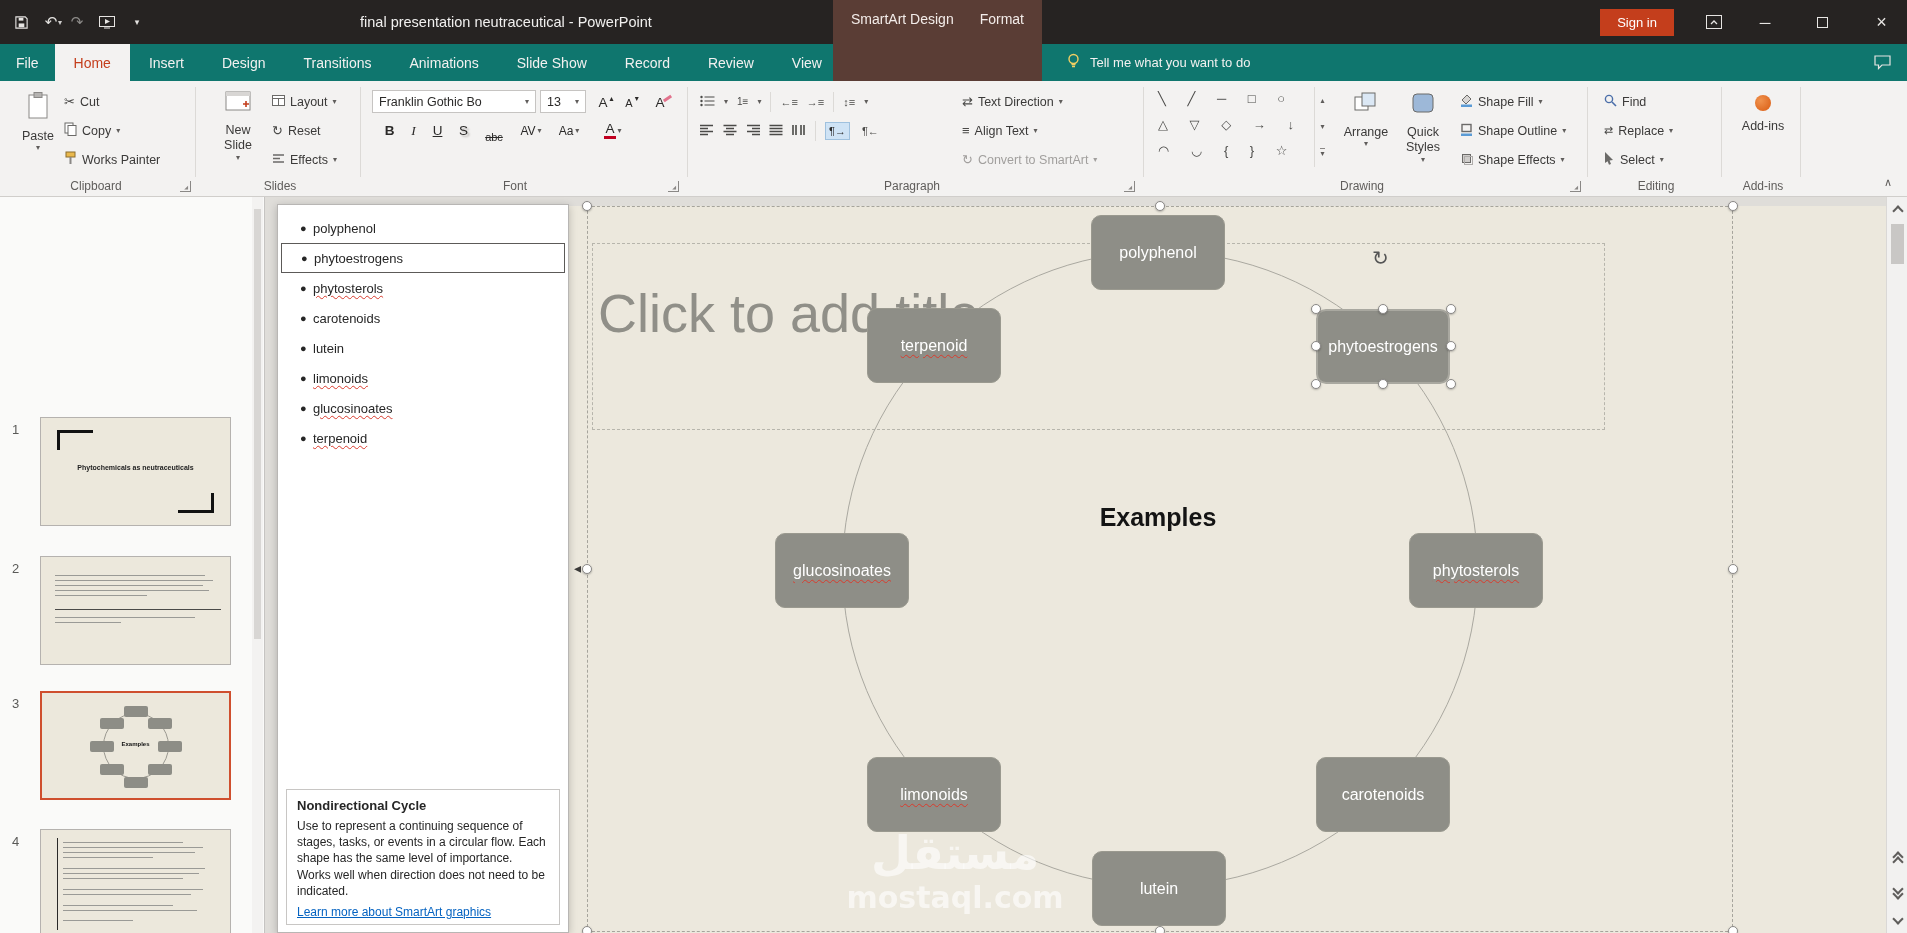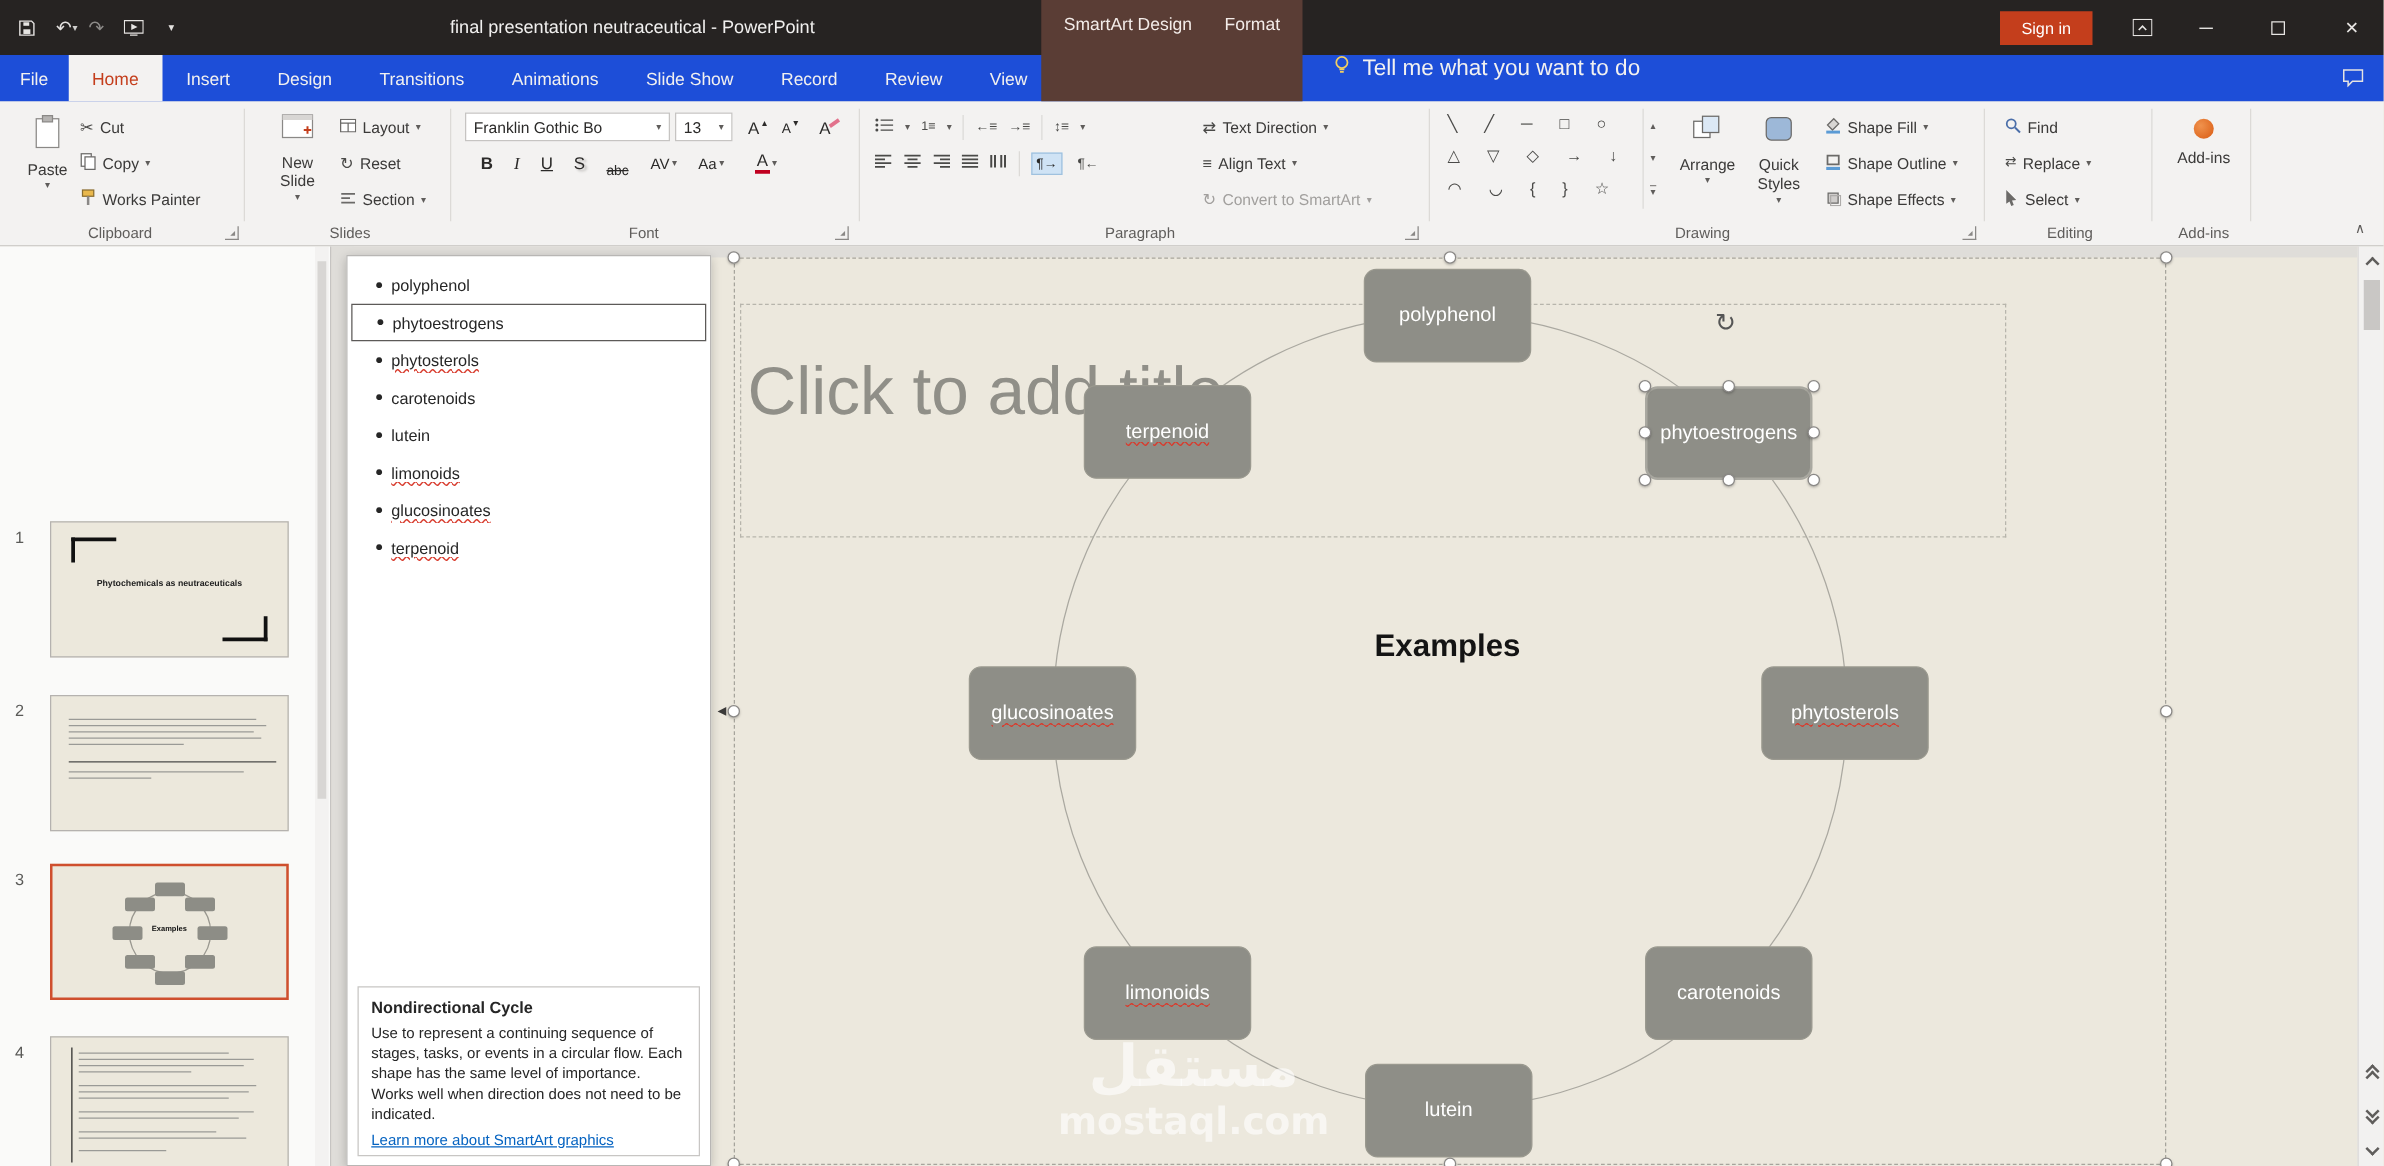--- a/index.html
+++ b/index.html
@@ -16,24 +16,24 @@
   .ctx-title { height:44px; display:flex; align-items:center; justify-content:center; color:#e9ddd8; font-size:13px; }
   .ctx-tabs { height:37px; display:flex; align-items:center; justify-content:center; gap:0; }
   .ctx-tab { color:#f3ece9; font-size:14px; padding:0 13px; height:37px; display:flex; align-items:center; }
   .signin { position:absolute; left:1600px; top:9px; width:74px; height:27px; background:#c43e1c; color:#fff;
             font-size:13px; display:flex; align-items:center; justify-content:center; }
   .ribdisp { position:absolute; left:1694px; top:0; width:40px; height:44px; display:flex; align-items:center; justify-content:center; }
   .win-btn { position:absolute; top:0; height:44px; width:46px; display:flex; align-items:center; justify-content:center; color:#e8e6e4; font-size:15px; }
   .restore-box { width:11px; height:11px; border:1px solid #e8e6e4; }
 
   
-  .tabrow { position:absolute; left:0; top:44px; width:1907px; height:37px; background:#1d4ed8; z-index:60; display:flex; align-items:stretch; }
+  .tabrow { position:absolute; left:0; top:44px; width:1907px; height:37px; background:#0f766e; z-index:60; display:flex; align-items:stretch; }
   .tab { height:37px; display:flex; align-items:center; padding:0 19px; color:#f2f1f0; font-size:14px; }
   .tab.active { background:#f3f2f1; color:#c43e1c; }
-  .tellme { position:absolute; left:1052px; top:44px; height:37px; display:flex; align-items:flex-start; gap:9px; color:#f2f1f0; font-size:18px; z-index:66; padding-left:14px; }
+  .tellme { position:absolute; left:1052px; top:44px; height:37px; display:flex; align-items:center; gap:9px; color:#f2f1f0; font-size:13px; z-index:66; padding-left:14px; }
   .comment-ic { position:absolute; left:1862px; top:44px; width:40px; height:37px; display:flex; align-items:center; justify-content:center; z-index:66; }
 
   
   .ribbon { position:absolute; left:0; top:81px; width:1907px; height:116px; background:#f3f2f1; border-bottom:1px solid #d0cecb; z-index:55; }
   .vsep { position:absolute; top:6px; height:90px; width:1px; background:#dcdad7; }
   .grp-label { position:absolute; top:98px; font-size:12px; color:#5f5d5b; transform:translateX(-50%); white-space:nowrap; }
   .dlg { position:absolute; top:100px; width:11px; height:11px; border-right:1.5px solid #8a8886; border-bottom:1.5px solid #8a8886; }
   .dlg::after { content:"◢"; position:absolute; right:2px; bottom:1px; font-size:5px; color:#8a8886; }
   .sbtn { position:absolute; height:25px; display:flex; align-items:center; gap:5px; font-size:12.5px; color:#3b3a39; white-space:nowrap; }
   .row1 { top:8px; } .row2 { top:37px; } .row3 { top:66px; }
@@ -250,21 +250,21 @@
     <span class="chev">▾</span>
   </div>
   <div class="sbtn row2" style="left:272px;">
     <span class="ic">↻</span>
     <span>Reset</span>
   </div>
   <div class="sbtn row3" style="left:272px;">
     <span><svg width="13" height="11" viewBox="0 0 13 11">
           <path d="M1 2h11M1 5.5h7M1 9h11" stroke="#6b6a68" stroke-width="1.4"></path>
         </svg></span>
-    <span>Section</span>
+    <span>Effects</span>
     <span class="chev">▾</span>
   </div>
   <span class="grp-label" style="left:280px;">Slides</span>
   <span class="vsep" style="left:360px;"></span>
 
   <div class="combo" style="left:372px; width:164px;">
     <span>Franklin Gothic Bo</span>
     <span class="chev">▾</span>
   </div>
   <div class="combo" style="left:540px; width:46px;">

